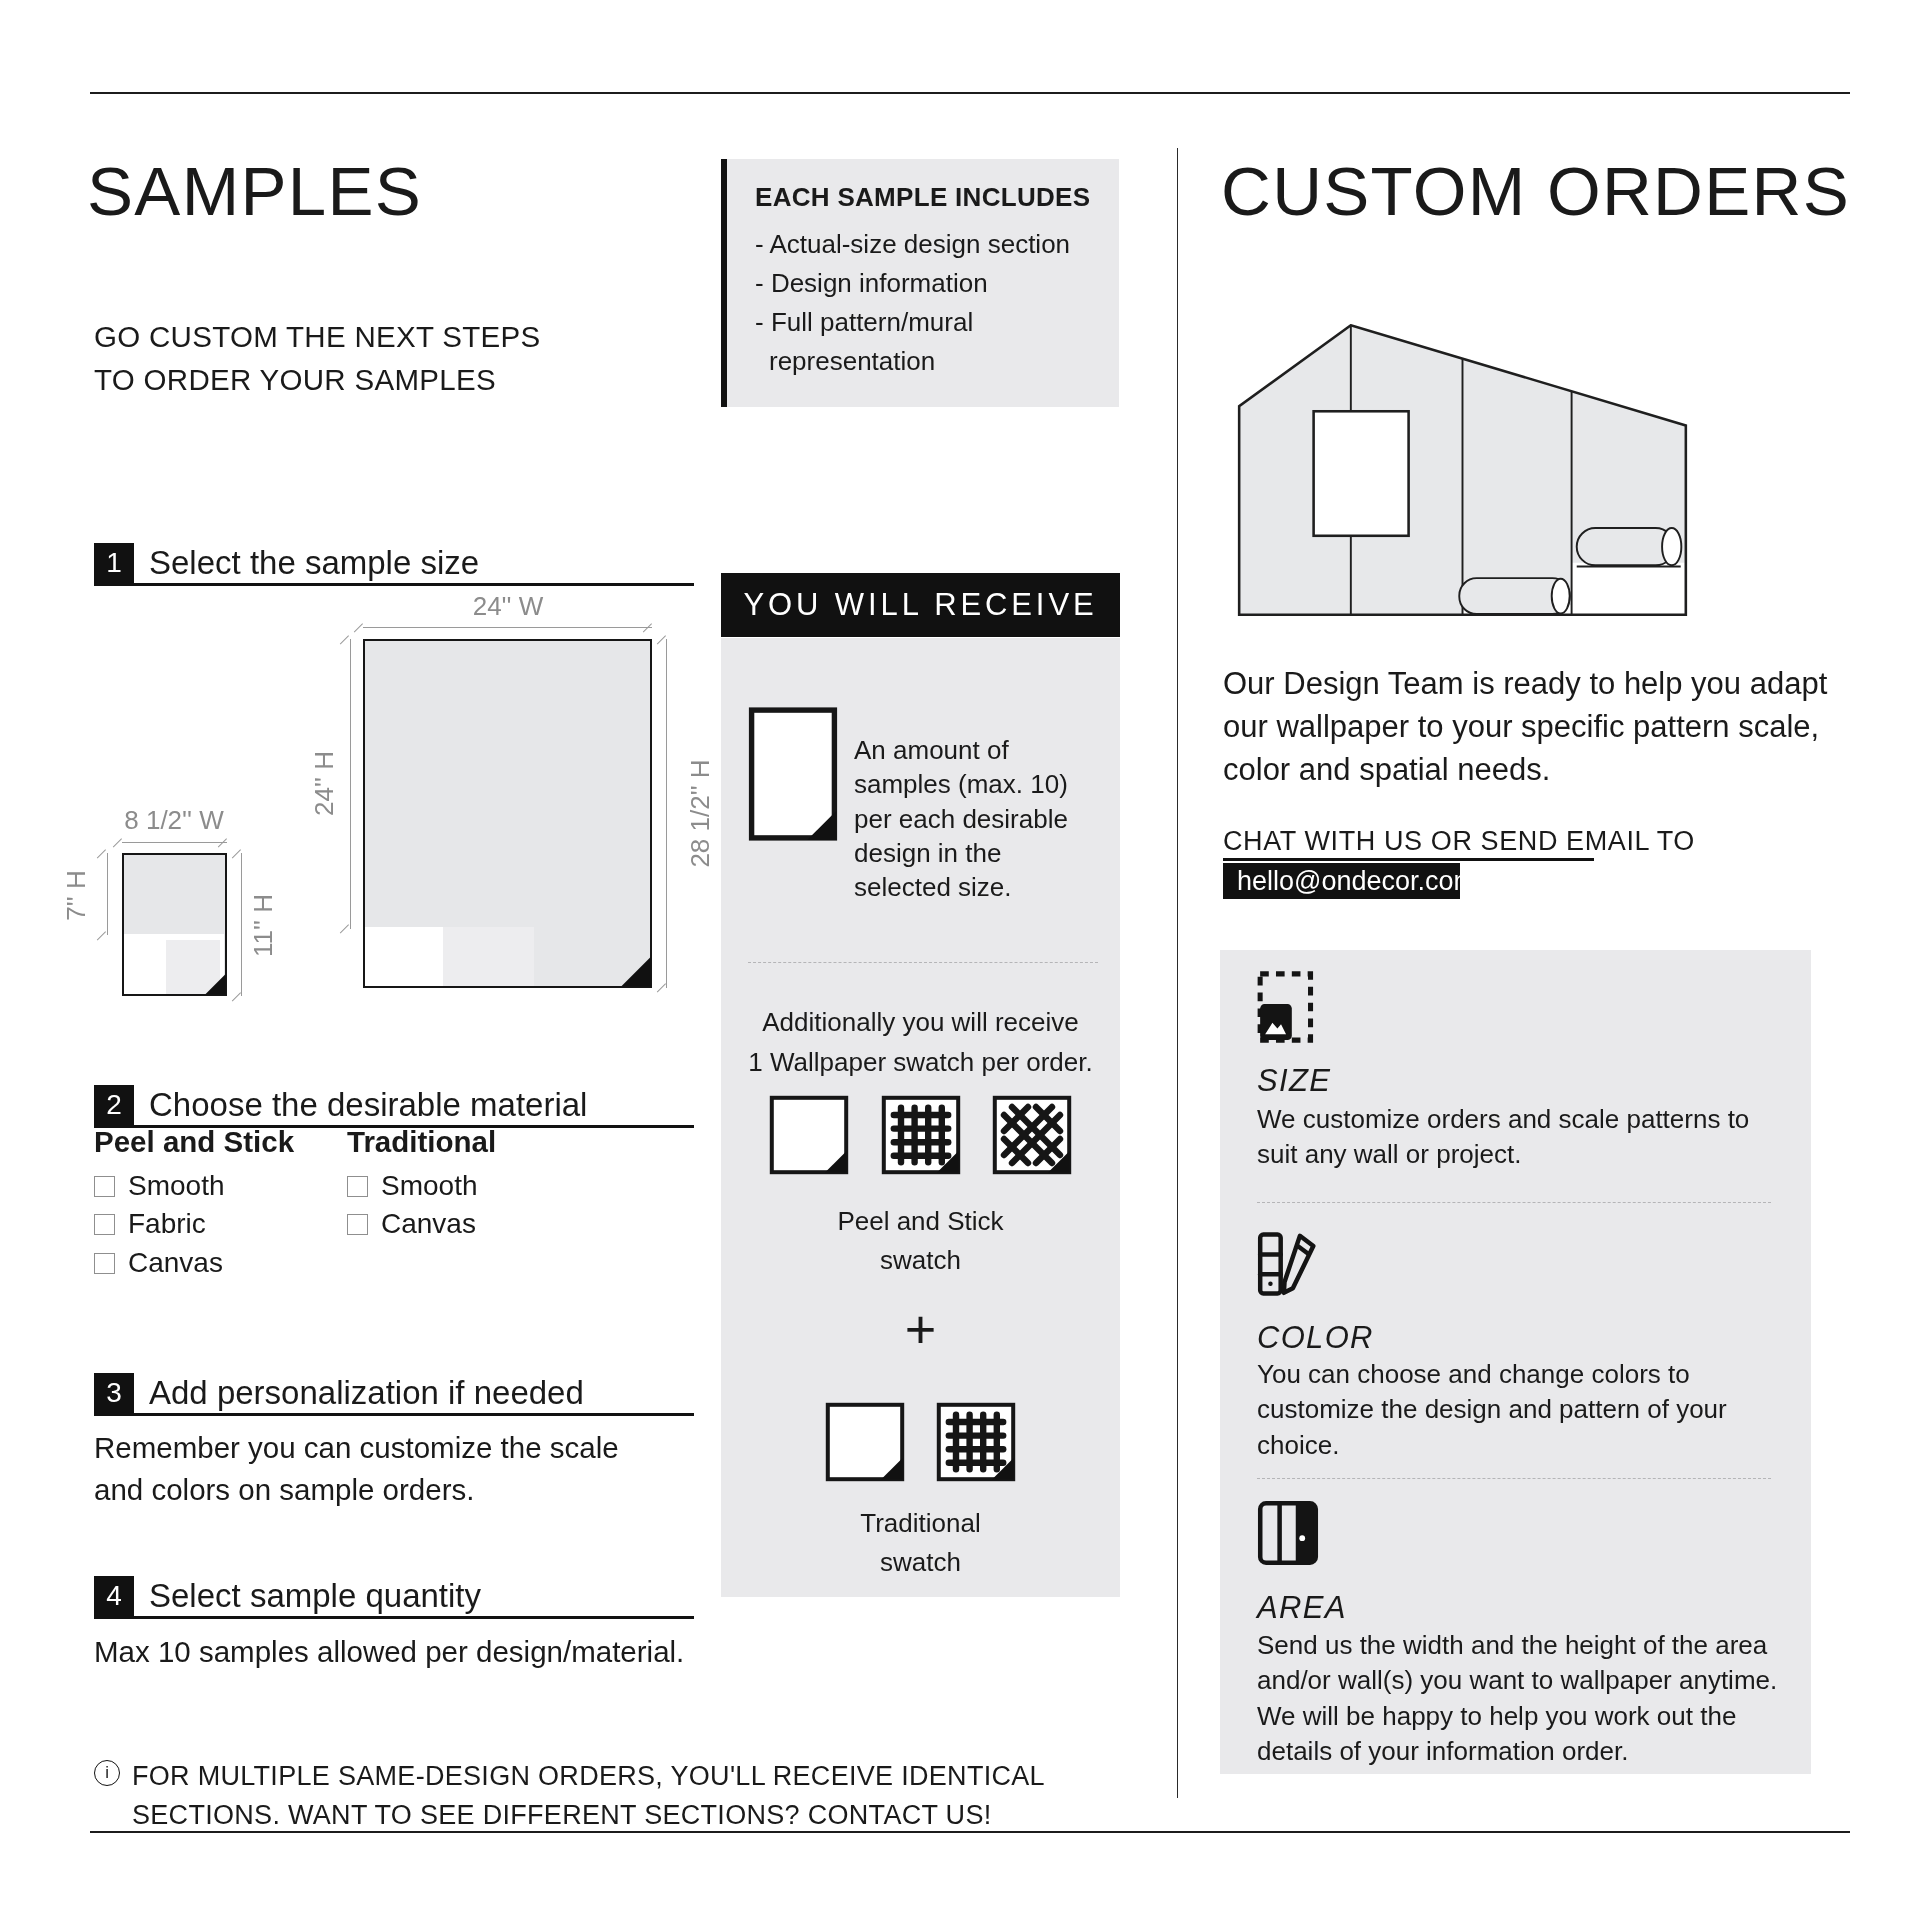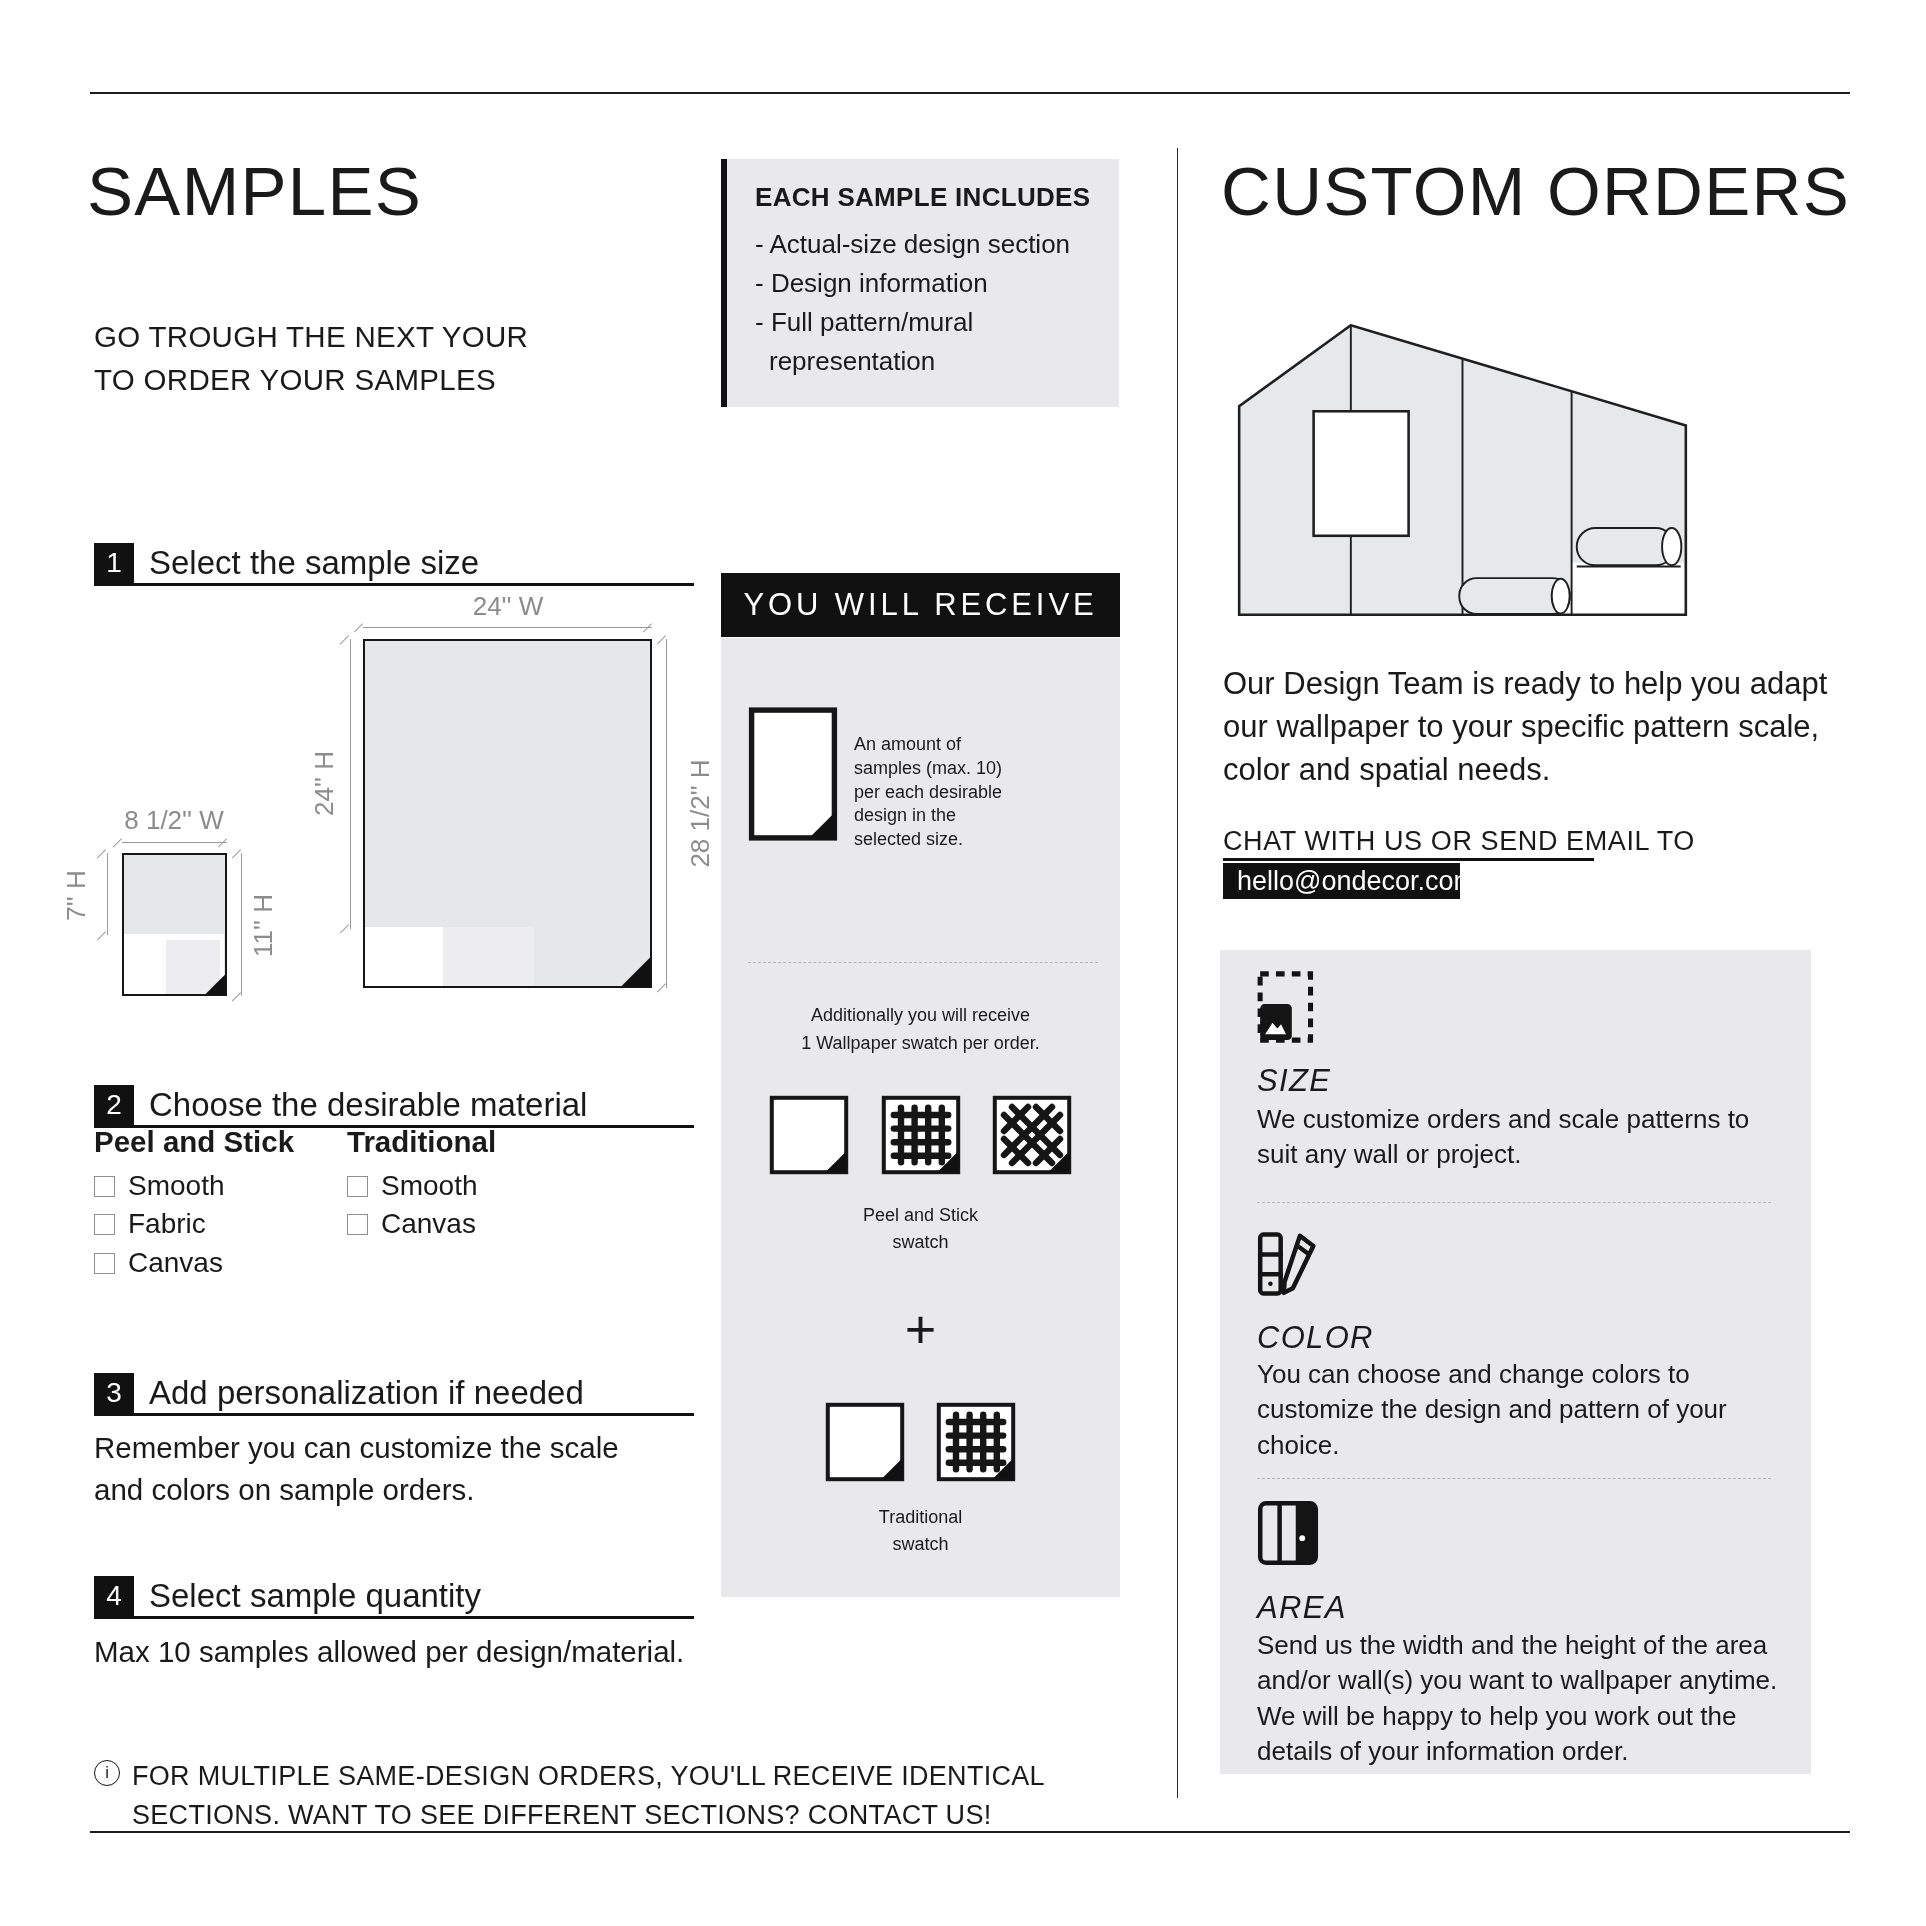--- a/index.html
+++ b/index.html
@@ -53,21 +53,21 @@
   
   .footer-note{position:absolute;left:94px;top:1757px;display:flex;}
   .info-circle{width:24.4px;height:24.4px;border:1.9px solid #111;border-radius:50%;
     display:flex;align-items:center;justify-content:center;font-size:16.7px;flex:0 0 24.4px;margin-top:2.6px;}
   .footer-text{margin-left:11.6px;font-size:27px;line-height:1.45;letter-spacing:0.3px;}
 
   
   .banner{position:absolute;left:721px;top:573px;width:399px;height:64px;background:#111;
     color:#fff;font-size:31px;letter-spacing:3.9px;display:flex;align-items:center;justify-content:center;white-space:nowrap;}
   .mid-panel{position:absolute;left:721px;top:638px;width:399px;height:959px;background:#e9e9eb;}
-  .mid-text{font-size:18px;line-height:1.32;}
+  .mid-text{font-size:26px;line-height:1.32;}
   .mid-center{position:absolute;left:721px;width:399px;text-align:center;}
   .icon-row{position:absolute;left:721px;width:399px;display:flex;justify-content:center;gap:29.5px;}
   .plus{font-size:54px;font-weight:100;color:#1a1a1a;line-height:1;}
 
   
   .intro{position:absolute;left:1223px;top:663px;width:636px;font-size:31px;line-height:1.38;}
   .contact-label{position:absolute;left:1223px;top:826px;font-size:27px;letter-spacing:0.6px;white-space:nowrap;}
   .contact-line{position:absolute;left:1223px;top:858px;width:371px;height:3.2px;background:#111;}
   .email-badge{position:absolute;left:1223px;top:863px;width:237px;height:36px;background:#111;
     color:#fff;font-size:27px;display:flex;align-items:center;padding-left:14px;box-sizing:border-box;}
@@ -79,21 +79,21 @@
 <body>
 
 <div class="canvas">
 
   <div class="hrule" style="left:90px;top:92px;width:1760px;"></div>
   <div class="hrule" style="left:90px;top:1831px;width:1760px;"></div>
   <div class="vdivider" style="left:1177px;top:148px;height:1650px;"></div>
 
   <div class="abs big-title" style="left:87px;top:152px;">SAMPLES</div>
   <div class="abs subtitle" style="left:94px;top:316px;">
-    <div>GO TROUGH THE NEXT YOUR</div>
+    <div>GO CUSTOM THE NEXT STEPS</div>
     <div>TO ORDER YOUR SAMPLES</div>
   </div>
 
   <div class="includes-box">
     <div class="includes-title">EACH SAMPLE INCLUDES</div>
     <div class="includes-list">
       <div class="includes-item">- Actual-size design section</div>
       <div class="includes-item">- Design information</div>
       <div class="includes-item">- Full pattern/mural representation</div>
     </div>

